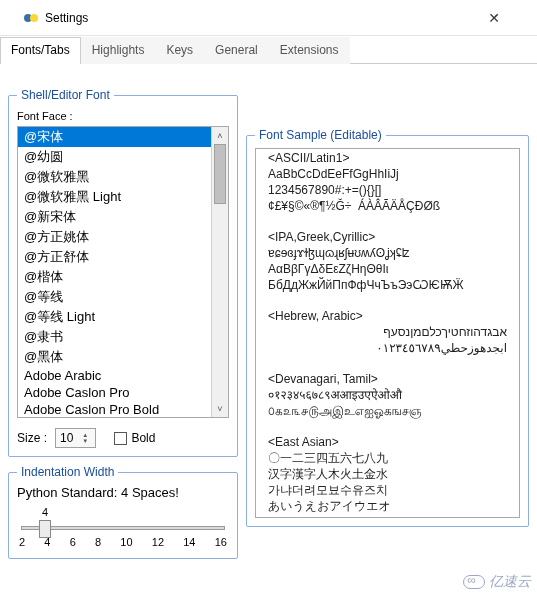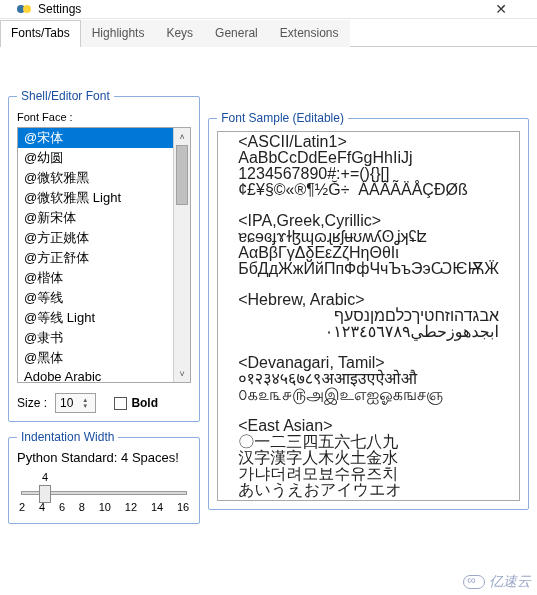--- a/index.html
+++ b/index.html
@@ -1,51 +1,51 @@
 <!DOCTYPE html>
 <html><head>
 <meta charset="utf-8">
 <style>
   * { box-sizing: border-box; font-family: "Segoe UI", Arial, sans-serif; }
   body { margin: 0; background: #fff; width: 537px; height: 595px; overflow: hidden; position: relative; }
-  .titlebar { height: 19px; display: flex; align-items: center; padding: 0 16px; border-bottom: 1px solid #e5e5e5; font-size: 12px; }
+  .titlebar { height: 36px; display: flex; align-items: center; padding: 0 23px; border-bottom: 1px solid #e5e5e5; font-size: 12px; }
   .titlebar .ticon { width: 16px; height: 16px; margin-right: 6px; display: inline-flex; }
   .titlebar .title { flex: 1; }
   .titlebar .close { width: 40px; text-align: center; font-size: 14px; color: #333; cursor: default; }
   .tabs { display: flex; border-bottom: 1px solid #ccc; height: 28px; font-size: 12px; }
   .tab { padding: 5px 10px 4px 10px; border: 1px solid transparent; border-bottom: none; color: #555; position: relative; top: 1px; background: #f5f5f5; }
   .tab.active { background: #fff; border-color: #ccc; color: #000; z-index: 2; }
   .content { display: flex; padding: 6px 8px 8px 8px; gap: 8px; height: calc(100% - 30px - 28px); align-items: center; }
   .col-left { width: 230px; display: flex; flex-direction: column; }
   .col-right { flex: 1; display: flex; }
   fieldset { border: 1px solid #8caee0; border-radius: 2px; margin: 0 0 8px 0; padding: 6px 8px 8px 8px; }
   legend { color: #1a4fa0; font-size: 12px; padding: 0 4px; }
   .fontface-label { font-size: 11px; margin: 2px 0 4px 0; }
-  .listbox-wrap { display: flex; border: 1px solid #a9a9a9; height: 256px; background: #fff; }
+  .listbox-wrap { display: flex; border: 1px solid #a9a9a9; height: 292px; background: #fff; }
   .listbox { flex: 1; overflow: hidden; font-size: 13px; }
   .listbox .item { padding: 1px 6px; white-space: nowrap; }
   .listbox .item.selected { background: #0078d7; color: #fff; }
   .scrollbar { width: 17px; background: #f0f0f0; display: flex; flex-direction: column; border-left: 1px solid #d0d0d0; }
   .sb-btn { height: 17px; background: #f0f0f0; display: flex; align-items: center; justify-content: center; font-size: 9px; color: #555; }
   .sb-track { flex: 1; position: relative; }
   .sb-thumb { position: absolute; top: 0; left: 2px; right: 2px; height: 60px; background: #c0c0c0; border: 1px solid #a0a0a0; }
   .sizerow { display: flex; align-items: center; gap: 8px; margin-top: 10px; font-size: 12px; }
   .spin { display: flex; align-items: center; border: 1px solid #a0a0a0; padding: 2px 4px; gap: 6px; background: #f8f8f8; }
   .spin .arrows { width: 12px; display: flex; flex-direction: column; font-size: 7px; line-height: 6px; color: #555; text-align: center; }
-  .chk { display: flex; align-items: center; gap: 4px; margin-left: 10px; font-weight: bold; }
+  .chk { display: flex; align-items: center; gap: 4px; margin-left: 10px; }
   .chk .box { width: 13px; height: 13px; border: 1px solid #555; background: #fff; }
   .indent fieldset { margin-bottom: 16px; }
   .indent-label { font-size: 13px; margin-bottom: 6px; }
   .scale { position: relative; height: 44px; }
   .scale .valtick { position: absolute; top: 0; font-size: 11px; width: 20px; text-align: center; }
   .scale .track { position: absolute; top: 20px; left: 4px; right: 4px; height: 4px; background: #d9d9d9; border: 1px solid #999; }
   .scale .thumb { position: absolute; top: 14px; width: 12px; height: 18px; background: #ececec; border: 1px solid #888; }
   .scale .labels { position: absolute; top: 30px; left: 0; right: 0; display: flex; justify-content: space-between; font-size: 11px; padding: 0 2px; }
   .sample { flex: 1; display: flex; flex-direction: column; }
-  .samplebox { flex: 1; border: 1px solid #a9a9a9; background: #fff; padding: 2px 20px; font-family: "SimSun","Courier New",monospace; font-size: 16px; line-height: 15px; color: #222; white-space: pre; overflow: hidden; }
+  .samplebox { flex: 1; border: 1px solid #a9a9a9; background: #fff; padding: 2px 12px; font-family: "SimSun","Courier New",monospace; font-size: 12px; line-height: 15px; color: #222; white-space: pre; overflow: hidden; }
   .watermark { position: absolute; right: 6px; bottom: 4px; font-size: 14px; color: #9aa7c7; display: flex; align-items: center; gap: 4px; font-style: italic; }
   .watermark .cloud { width: 22px; height: 14px; border: 1.5px solid #9aa7c7; border-radius: 8px; position: relative; }
   .watermark .cloud::before { content: "∞"; position: absolute; top: -3px; left: 3px; font-size: 12px; color: #9aa7c7; }
   .section-label { display: block; margin-bottom: 1px; }
 </style>
 </head>
 <body>
 
 <div class="titlebar">
   <span class="ticon">

